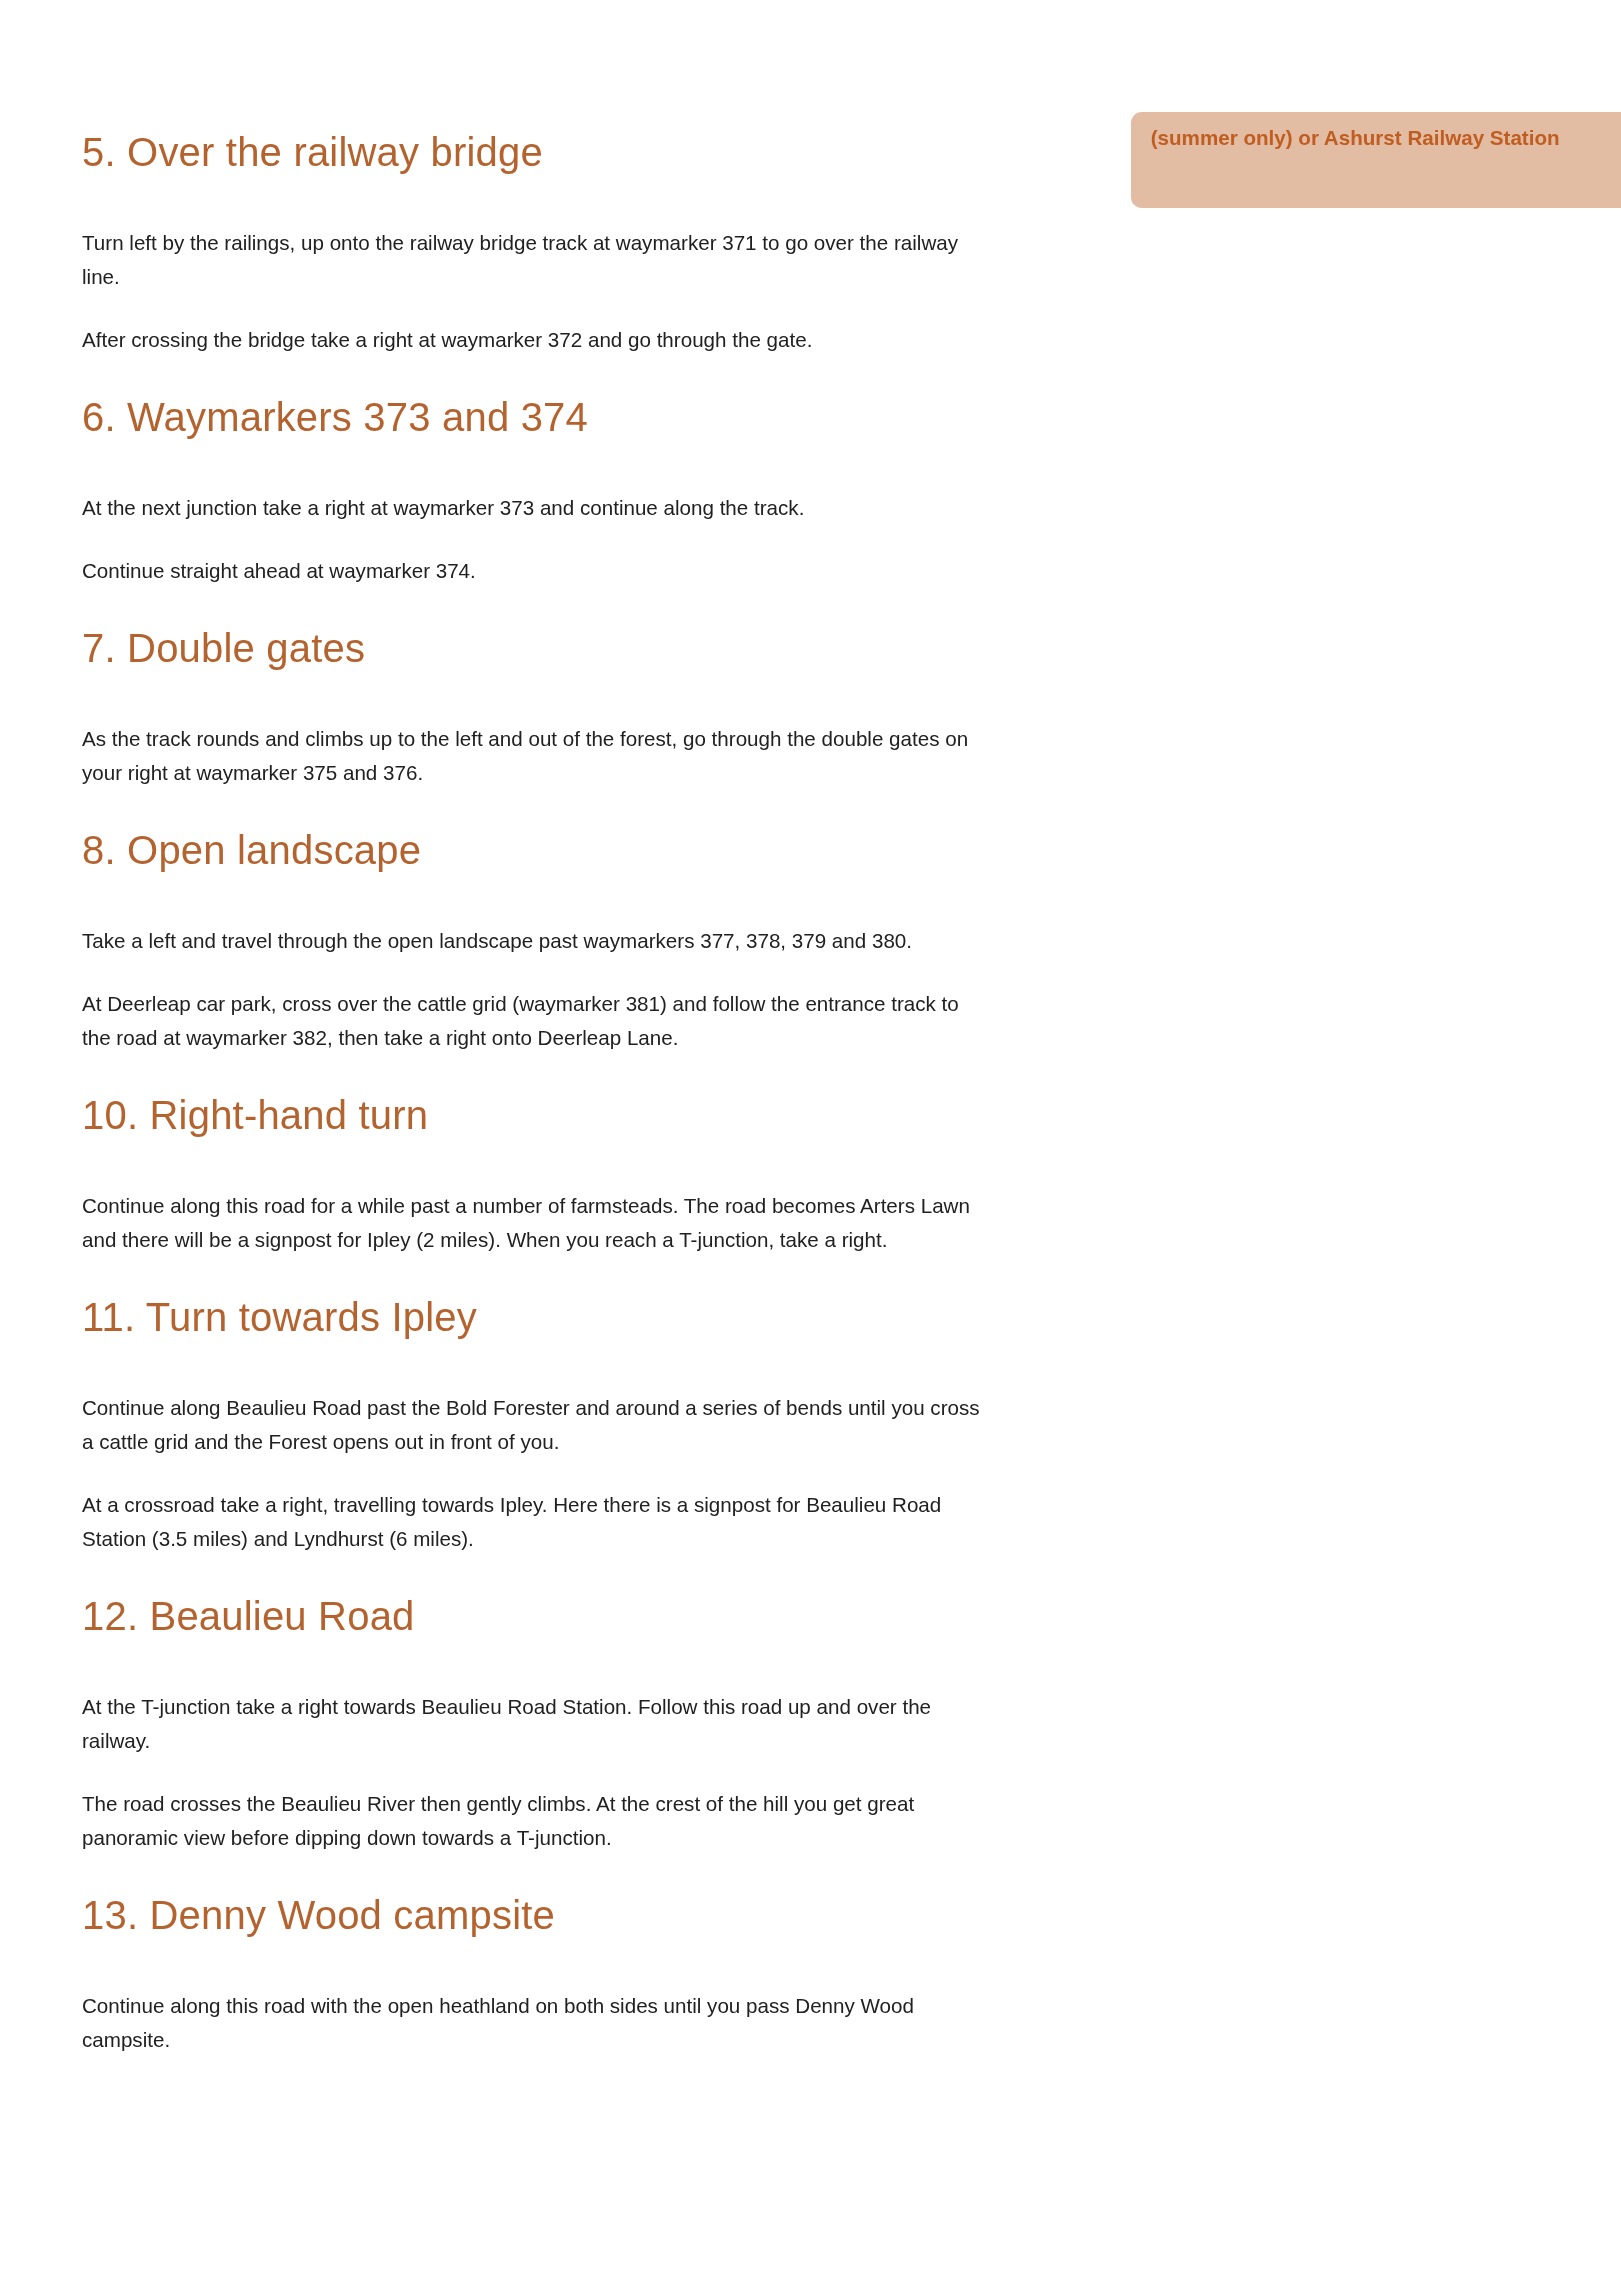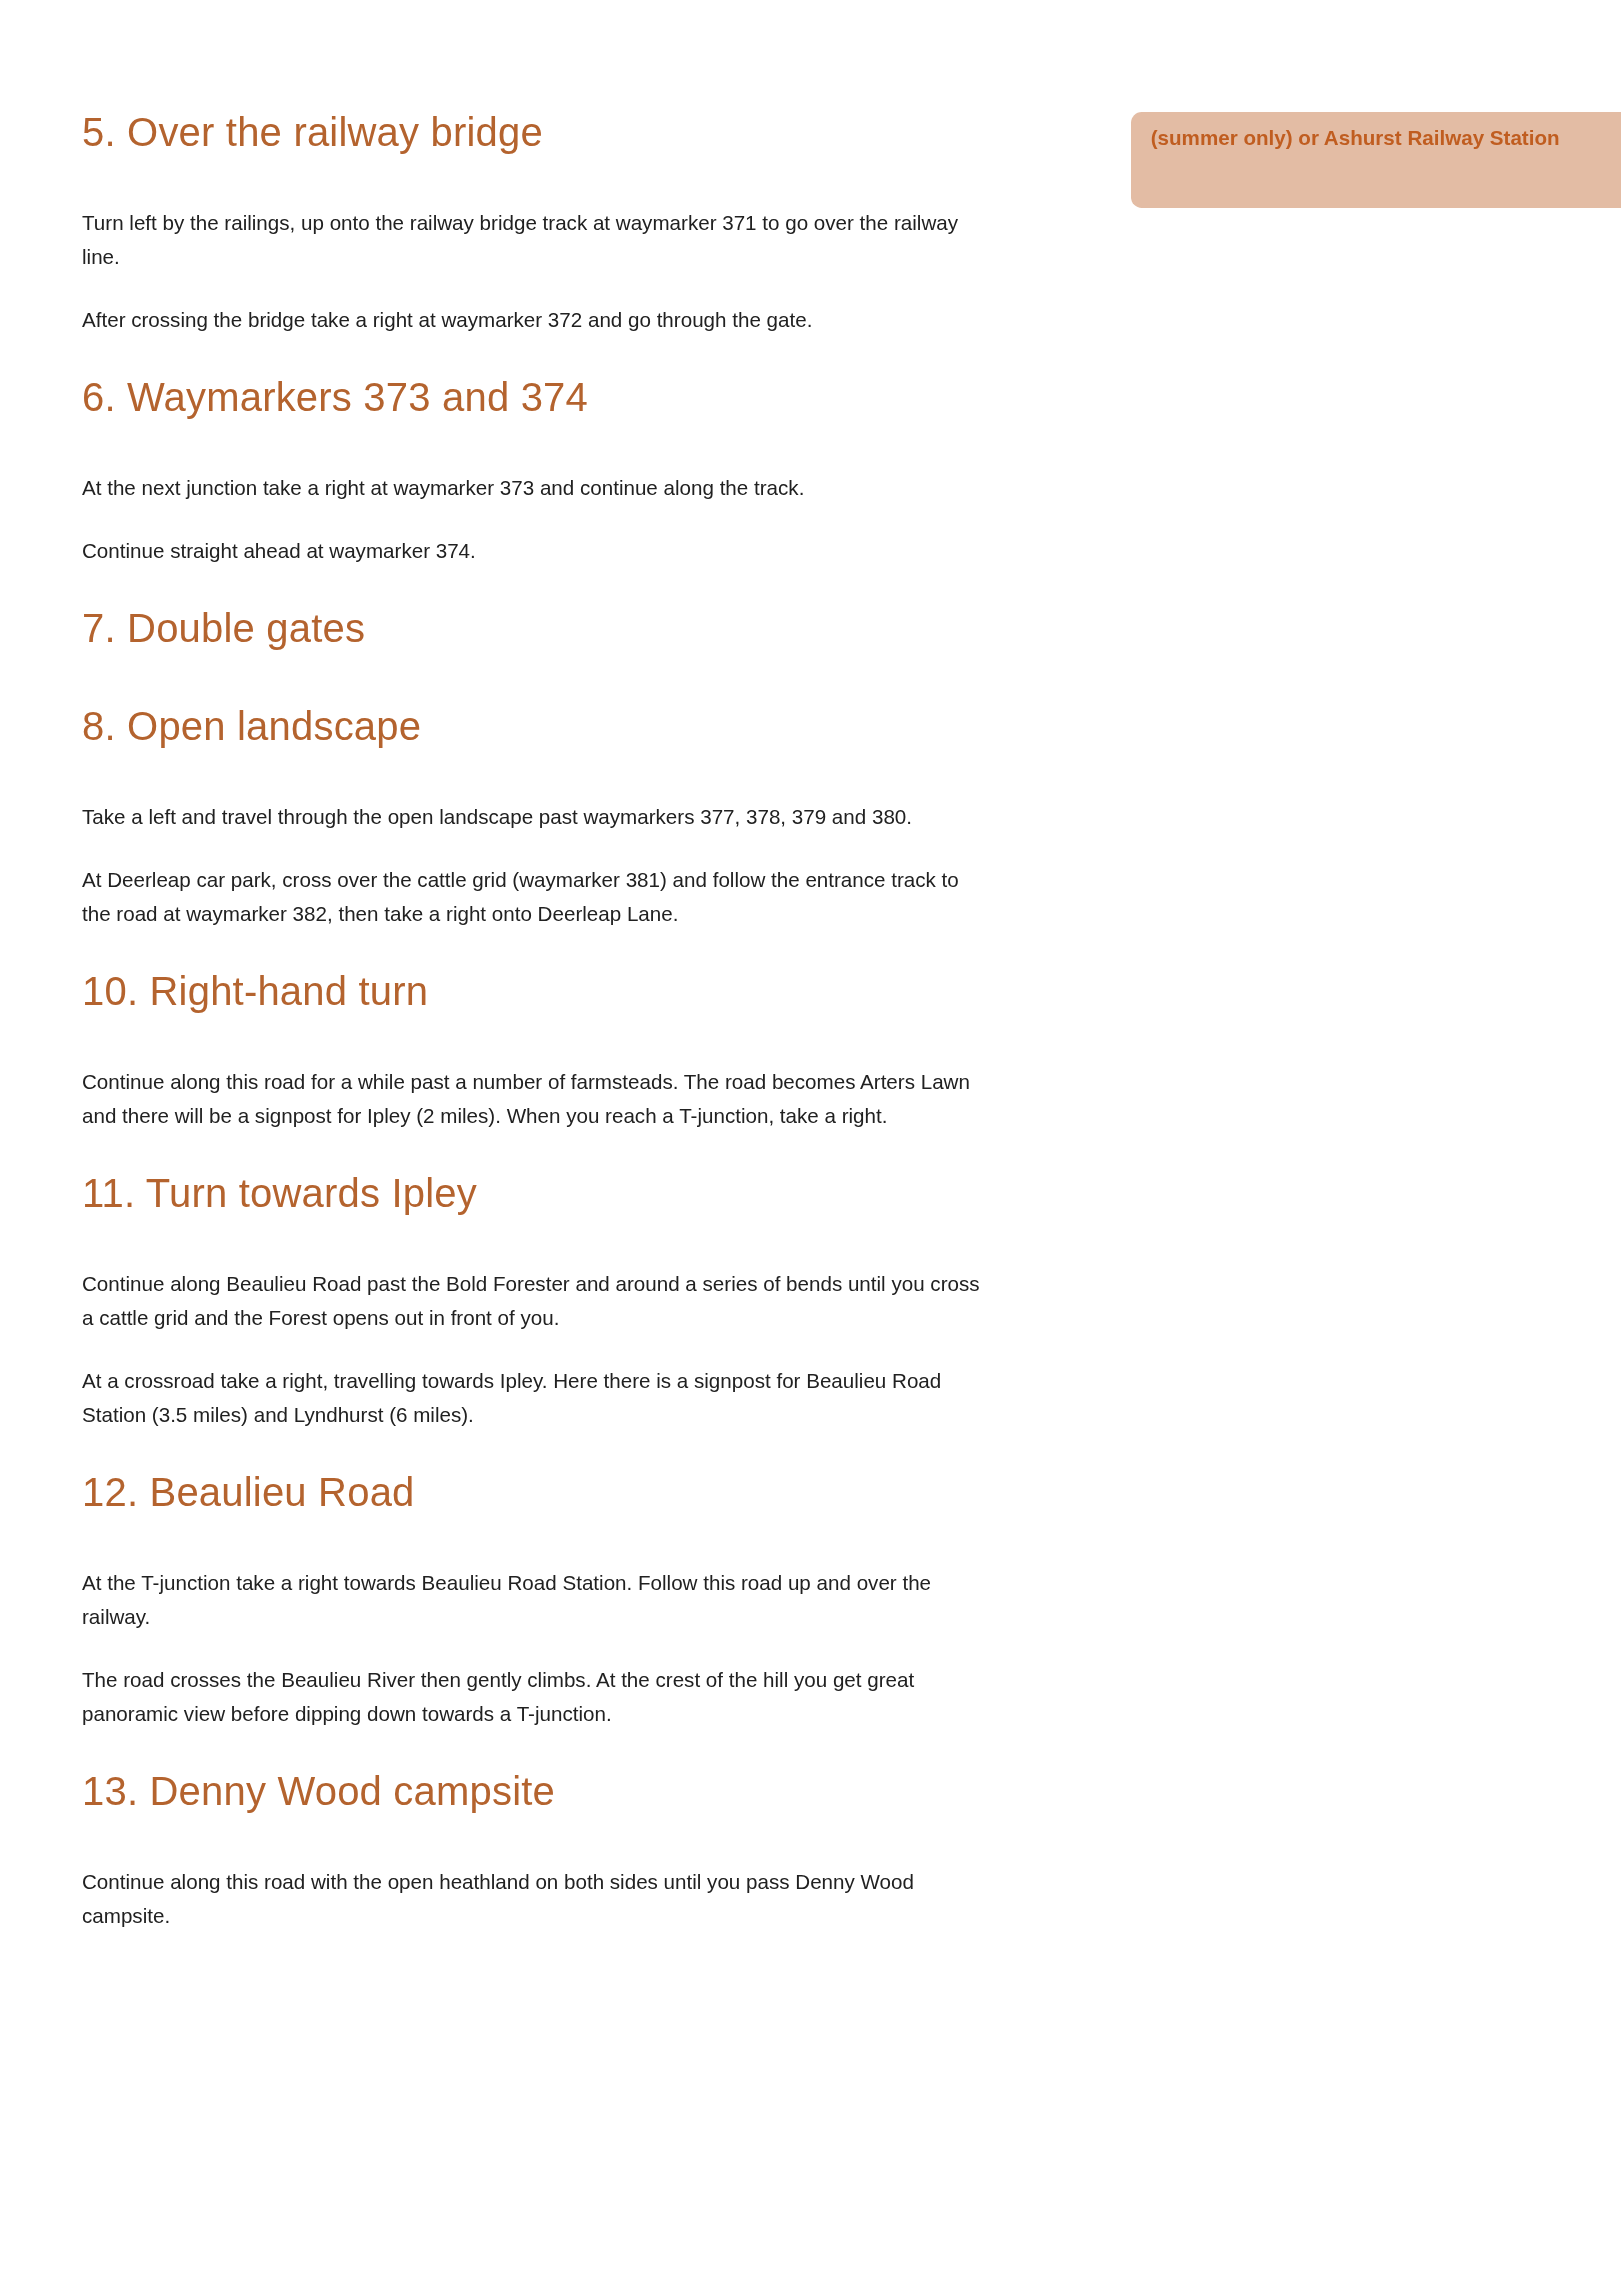--- a/index.html
+++ b/index.html
@@ -13,21 +13,21 @@
     position: relative;
     overflow: hidden;
     font-family: "Liberation Sans", sans-serif;
     color: #212121;
   }
   .document-body {
     position: absolute;
     left: 82px;
     top: 0;
     width: 919px;
-    padding-top: 72px;
+    padding-top: 92px;
   }
   h2.section-heading {
     font-size: 40px;
     line-height: 48px;
     font-weight: 400;
     color: var(--heading-color, #b4632e);
     margin: 36px 0 50px 0;
     letter-spacing: 0.2px;
   }
   p.body-paragraph {
@@ -58,20 +58,21 @@
 <body style="background: rgb(255, 255, 255);">
 
 <div class="document-body">
     <h2 class="section-heading">5. Over the railway bridge</h2>
     <p class="body-paragraph">Turn left by the railings, up onto the railway bridge track at waymarker 371 to go over the railway line.</p>
     <p class="body-paragraph">After crossing the bridge take a right at waymarker 372 and go through the gate.</p>
     <h2 class="section-heading">6. Waymarkers 373 and 374</h2>
     <p class="body-paragraph">At the next junction take a right at waymarker 373 and continue along the track.</p>
     <p class="body-paragraph">Continue straight ahead at waymarker 374.</p>
     <h2 class="section-heading">7. Double gates</h2>
+    <p class="body-paragraph">As the track rounds and climbs up to the left and out of the forest, go through the double gates on your right at waymarker 375 and 376.</p>
     <h2 class="section-heading">8. Open landscape</h2>
     <p class="body-paragraph">Take a left and travel through the open landscape past waymarkers 377, 378, 379 and 380.</p>
     <p class="body-paragraph">At Deerleap car park, cross over the cattle grid (waymarker 381) and follow the entrance track to the road at waymarker 382, then take a right onto Deerleap Lane.</p>
     <h2 class="section-heading">10. Right-hand turn</h2>
     <p class="body-paragraph">Continue along this road for a while past a number of farmsteads. The road becomes Arters Lawn and there will be a signpost for Ipley (2 miles). When you reach a T-junction, take a right.</p>
     <h2 class="section-heading">11. Turn towards Ipley</h2>
     <p class="body-paragraph">Continue along Beaulieu Road past the Bold Forester and around a series of bends until you cross a cattle grid and the Forest opens out in front of you.</p>
     <p class="body-paragraph">At a crossroad take a right, travelling towards Ipley. Here there is a signpost for Beaulieu Road Station (3.5 miles) and Lyndhurst (6 miles).</p>
     <h2 class="section-heading">12. Beaulieu Road</h2>
     <p class="body-paragraph">At the T-junction take a right towards Beaulieu Road Station. Follow this road up and over the railway.</p>

